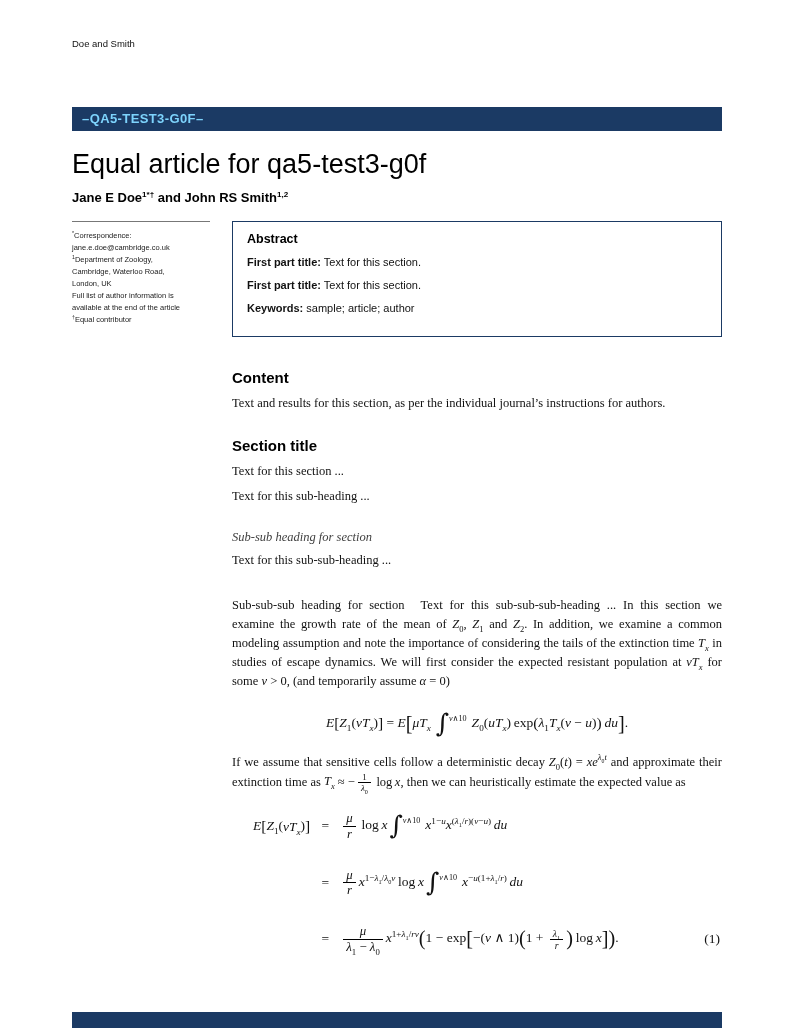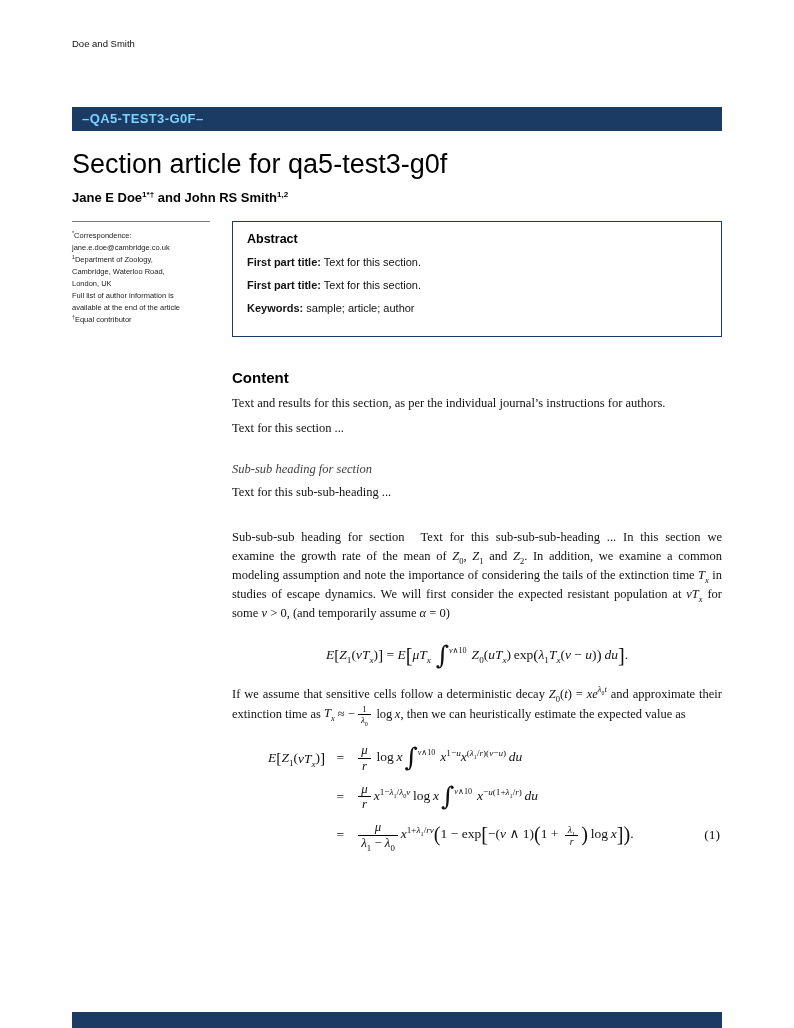--- a/index.html
+++ b/index.html
@@ -48,39 +48,39 @@
   .int{font-family:"DejaVu Serif",serif;font-size:1.9em;font-style:normal;vertical-align:-.18em;line-height:1;margin-left:2px;}
   .ilim{display:inline-flex;flex-direction:row;justify-content:space-between;height:2.3em;vertical-align:middle;font-size:.6em;line-height:1;margin:0 5px 0 0;text-align:left;}
   .frac{display:inline-flex;flex-direction:column;vertical-align:middle;text-align:center;line-height:1.15;margin:0 3px;font-size:.95em;}
   .frac .num{padding:0 3px;display:block;}
   .frac .den{border-top:1px solid #000;padding:0 3px;display:block;}
   .frac.sm{font-size:.72em;}
   .bd{font-size:1.5em;line-height:1;vertical-align:-.12em;}
   .md{font-size:1.15em;line-height:1;vertical-align:-.05em;}
   .eqarray{
     display:grid;grid-template-columns:max-content 30px max-content 1fr;
-    row-gap:8px;align-items:center;margin:18px 0 0 36px;font-size:13.5px;
+    row-gap:26px;align-items:center;margin:18px 0 0 21px;font-size:13.5px;
   }
   .eq-lhs{text-align:right;white-space:nowrap;}
   .eq-rel{text-align:center;}
   .eq-rhs{text-align:left;white-space:nowrap;}
   .eq-no{text-align:right;padding-right:2px;}
   .footer-bar{position:absolute;left:72px;right:72px;top:1012px;height:24px;background:var(--accent,#1b3a64);}
   i{font-style:italic;}
 </style>
 </head>
 <body>
 
 <div class="page">
 
   <div class="running">Doe and Smith</div>
 
   <div class="banner">–QA5-TEST3-G0F–</div>
 
-  <h1 class="title">Section article for qa5-test3-g0f</h1>
+  <h1 class="title">Equal article for qa5-test3-g0f</h1>
 
   <div class="authors">Jane E Doe<sup>1*†</sup> and John RS Smith<sup>1,2</sup></div>
 
   <div class="cols">
     <div class="sidebar"><sup>*</sup>Correspondence:<br>jane.e.doe@cambridge.co.uk<br><sup>1</sup>Department of Zoology,<br>Cambridge, Waterloo Road,<br>London, UK<br>Full list of author information is<br>available at the end of the article<br><sup>†</sup>Equal contributor</div>
 
     <div class="abstract">
       <h3>Abstract</h3>
       <div class="abs-row">
         <b>First part title:</b>
@@ -95,22 +95,24 @@
         <span>sample; article; author</span>
       </div>
     </div>
   </div>
 
   <div class="main">
 
     <h2 class="first">Content</h2>
     <p>Text and results for this section, as per the individual journal’s instructions for authors.</p>
 
+    <h2>Section title</h2>
     <p>Text for this section ...</p>
 
+    <p>Text for this sub-heading ...</p>
 
     <h4>Sub-sub heading for section</h4>
     <p>Text for this sub-sub-heading ...</p>
 
     <p class="runin-para">
       <span class="runin">Sub-sub-sub heading for section</span><span>Text for this sub-sub-sub-heading ... In this section we examine the growth rate of the mean of <i>Z</i><sub>0</sub>, <i>Z</i><sub>1</sub> and <i>Z</i><sub>2</sub>. In addition, we examine a common modeling assumption and note the importance of considering the tails of the extinction time <i>T<sub>x</sub></i> in studies of escape dynamics. We will first consider the expected resistant population at <i>vT<sub>x</sub></i> for some <i>v</i> &gt; 0, (and temporarily assume <i>α</i> = 0)</span>
     </p>
 
     <div class="display-eq"><i>E</i><span class="md">[</span><i>Z</i><sub>1</sub>(<i>vT<sub>x</sub></i>)<span class="md">]</span> = <i>E</i><span class="bd">[</span><i>μT<sub>x</sub></i> <span class="int">∫</span><span class="ilim">
           <span class="iu"><i>v</i>∧1</span>

